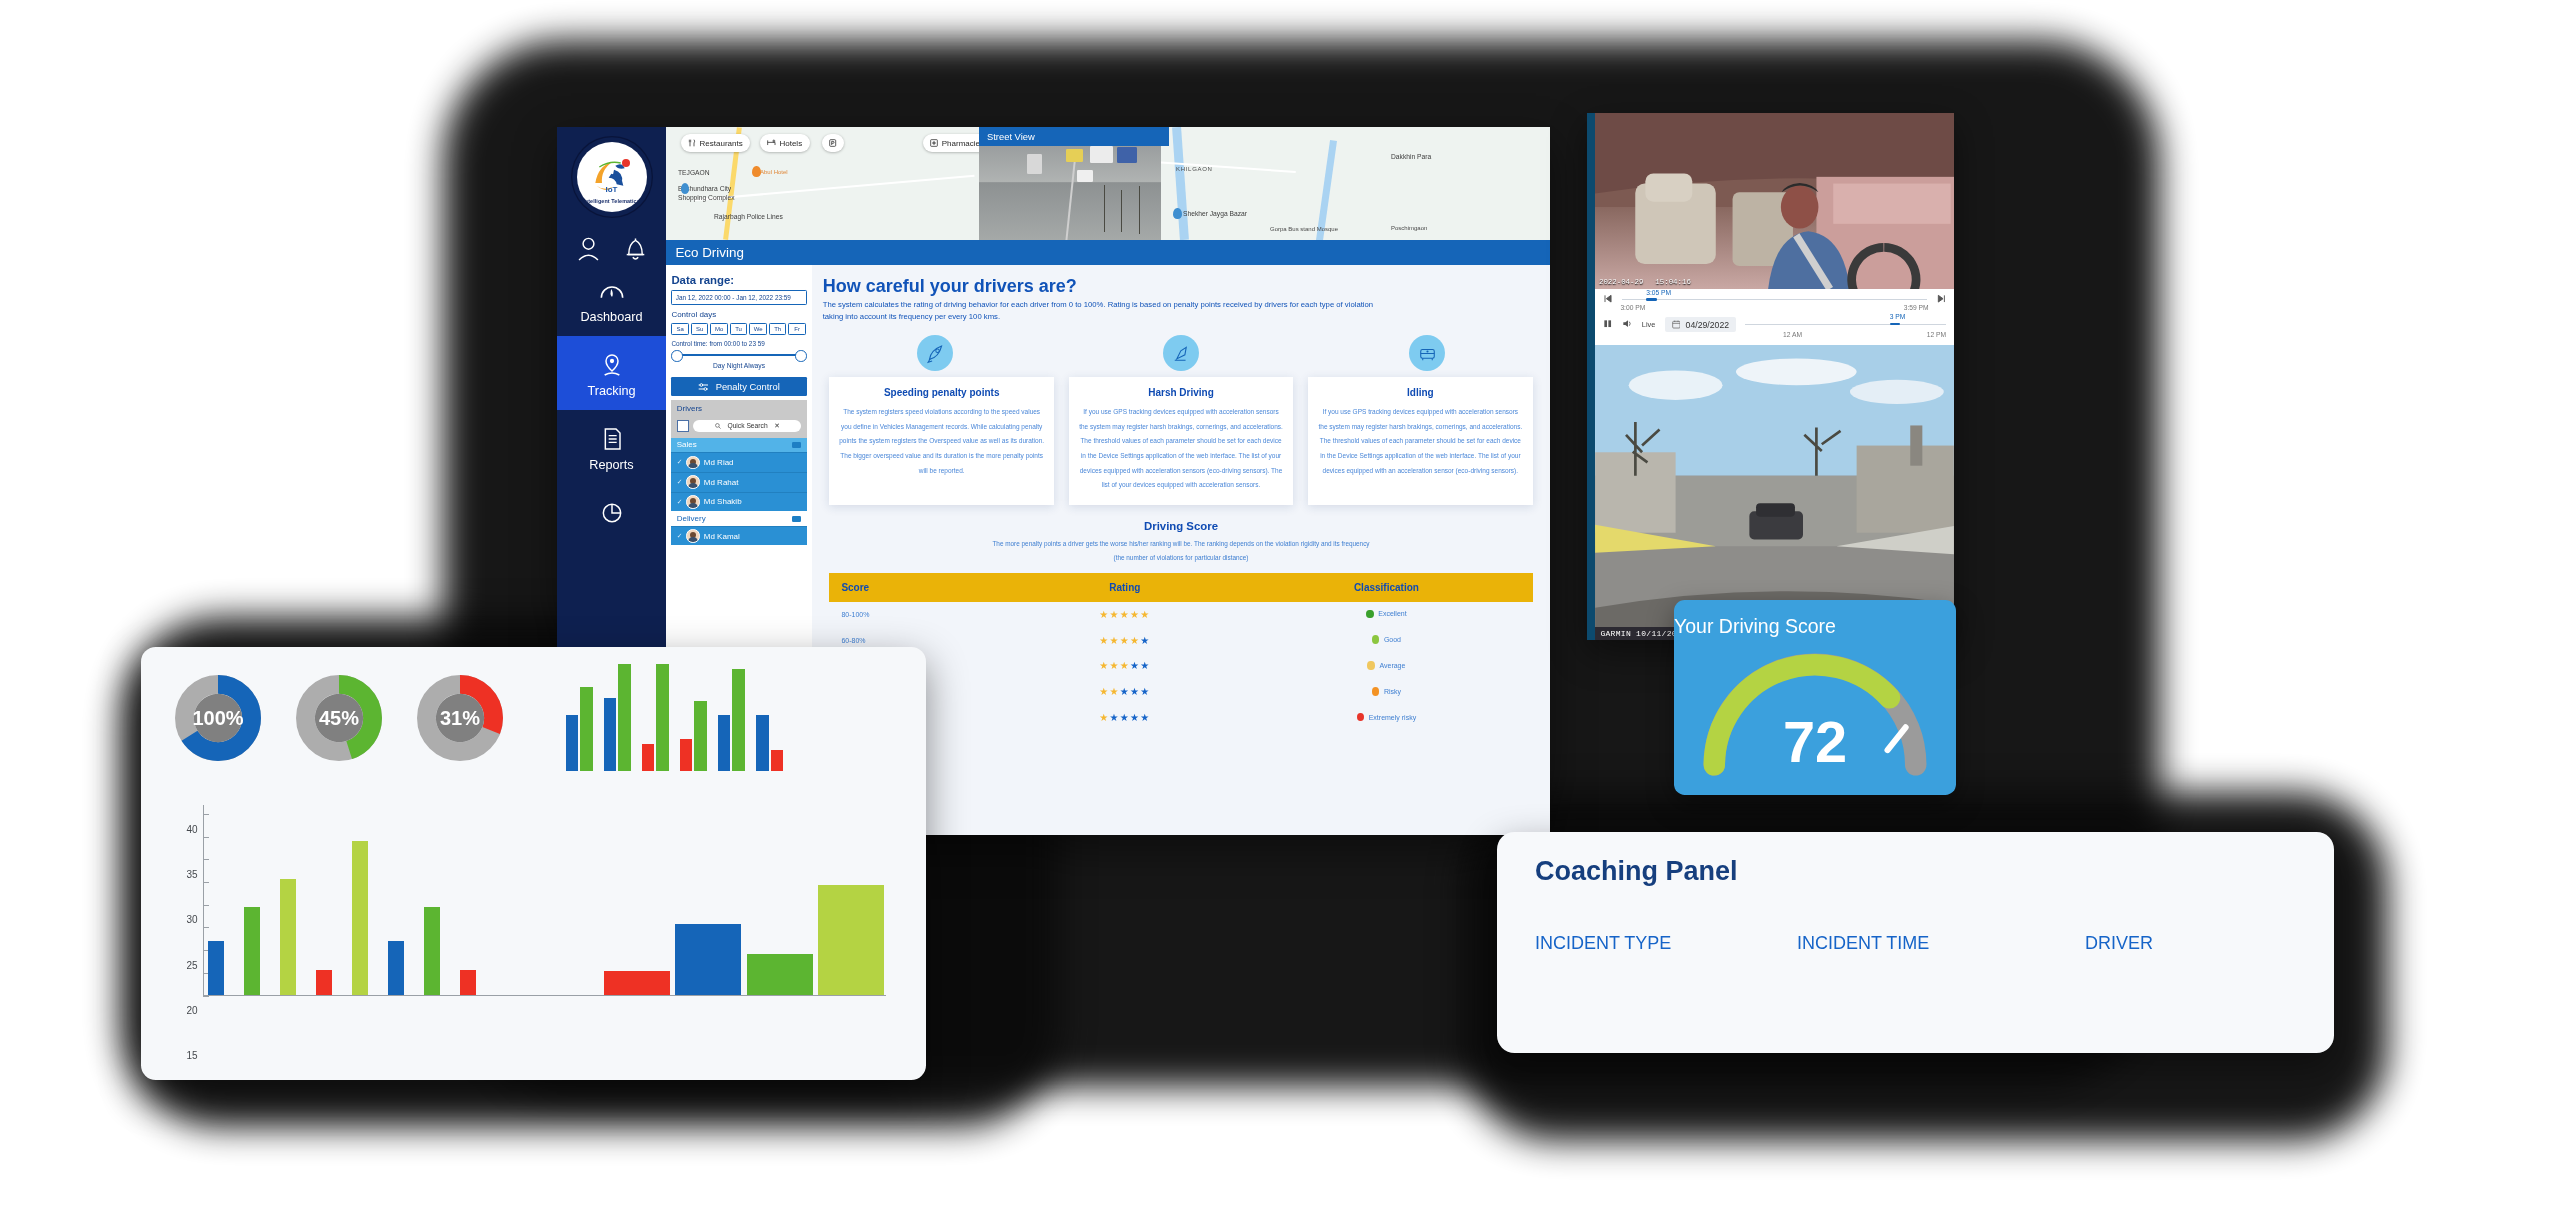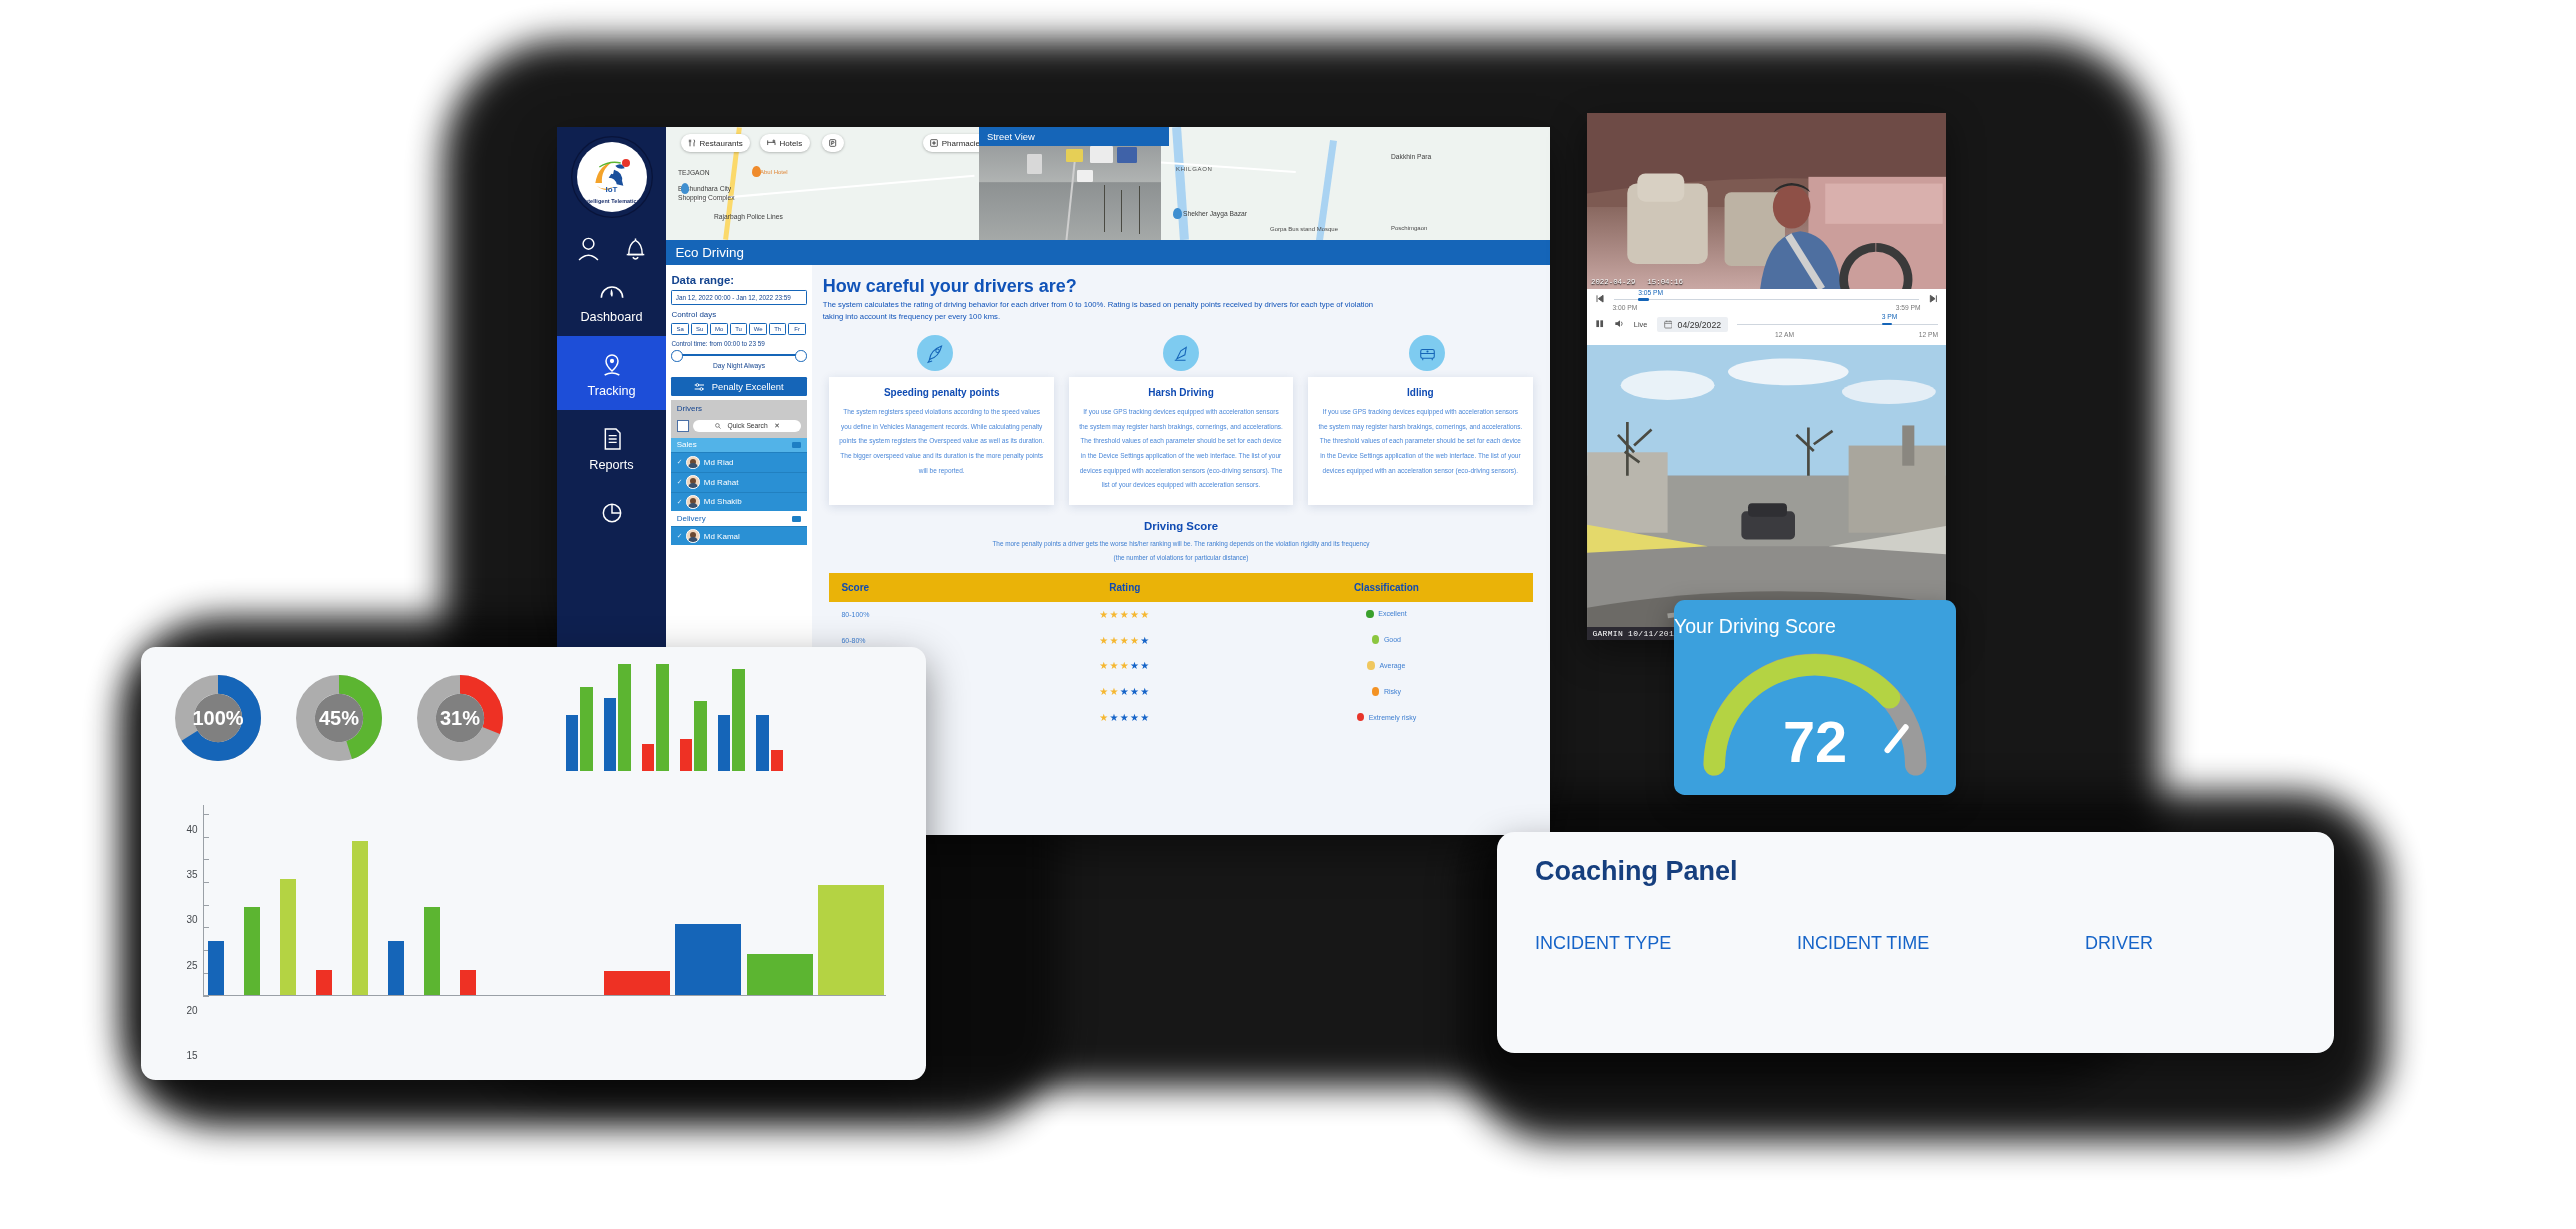--- a/index.html
+++ b/index.html
@@ -116,22 +116,22 @@
   .ds p{margin:5.4px 0 0;text-align:center;font-size:6.4px;color:#3f7fd1;line-height:2.2;}
   .tbl{margin-top:8px;width:100%;border-collapse:collapse;}
   .tbl th{background:#eab308;color:#0f4bb3;font-size:10px;padding:8.7px 0;font-weight:700;}
   .tbl td{font-size:7px;color:#3f7fd1;padding:7.4px 0;text-align:center;}
   .tbl td.sc{text-align:left;padding-left:12px;}
   .stars span{font-size:10px;letter-spacing:1.3px;}
   .cl{display:inline-flex;align-items:center;gap:4.7px;}
   .dot{width:7.4px;height:8.7px;border-radius:50%;}
 
   
-  .cam{position:absolute;left:1587px;top:113px;width:359px;background:#0ea5e9;
-       box-shadow:0 12px 34px rgba(0,0,0,.45);}
+  .cam{position:absolute;left:1587px;top:113px;width:359px;background:#0c4a6e;
+       box-shadow:0 12px 34px rgba(0,0,0,.45);padding-left:8px;}
   .camimg{position:relative;width:359px;height:176px;overflow:hidden;}
   .camimg.inside{background:linear-gradient(#6d4a45 0%,#7a554e 40%,#8b6a62 55%,#c9a8a4 100%);}
   .camimg.road{height:295px;background:linear-gradient(#8fc4e8 0%,#cfe3f2 40%,#9b9b98 41%,#777673 100%);}
   .ovl{position:absolute;left:4px;bottom:2.7px;right:4px;color:#fff;font-family:"Liberation Mono",monospace;
     font-size:7.4px;text-shadow:0 0.7px 1.3px #000;display:flex;gap:12px;}
   .ovl2{position:absolute;left:0;bottom:0;right:0;background:rgba(20,18,30,.72);color:#fff;
     font-family:"Liberation Mono",monospace;font-size:8px;padding:2px 5.4px;letter-spacing:0.3px;}
   .player{background:#fff;padding:5.4px 8px 6.7px;font-size:7.4px;color:#444;}
   .prow{display:flex;align-items:center;gap:9.4px;}
   .track{flex:1;position:relative;height:9.4px;}
@@ -349,21 +349,21 @@
         <div class="knob" style="right:0;"></div>
       </div>
       <div class="dna">Day Night Always</div>
 
       <div class="penalty">
         <svg width="10.7" height="8" viewBox="0 0 16 12">
             <path d="M1 3 h14 M1 9 h14" stroke="#fff" stroke-width="1.6"></path>
             <circle cx="5" cy="3" r="2" fill="#1565b8" stroke="#fff" stroke-width="1.4"></circle>
             <circle cx="11" cy="9" r="2" fill="#1565b8" stroke="#fff" stroke-width="1.4"></circle>
           </svg>
-        <span>Penalty Excellent</span>
+        <span>Penalty Control</span>
       </div>
 
       <div class="drvhdr">Drivers</div>
       <div class="srchrow">
         <div class="chk"></div>
         <div class="srch">
           <svg width="6" height="6" viewBox="0 0 9 9">
               <circle cx="3.6" cy="3.6" r="2.8" fill="none" stroke="#555" stroke-width="1"></circle>
               <path d="M5.7 5.7 L8.4 8.4" stroke="#555" stroke-width="1"></path>
             </svg>

